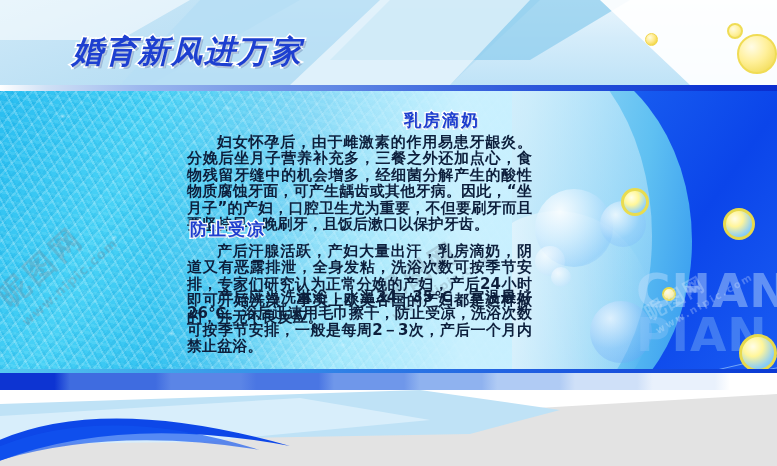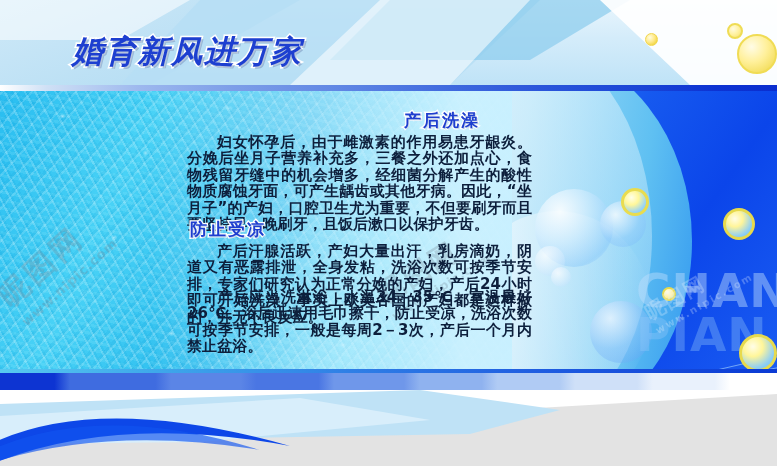--- a/index.html
+++ b/index.html
@@ -253,21 +253,21 @@
     <div class="wm wm2">
       <span>昵图网</span>
       <span class="sub">www.nipic.com</span>
     </div>
     <div class="wm wm3">
       <span>昵图网</span>
       <span class="sub">www.nipic.com</span>
     </div>
 
     <div class="article">
-      <div class="heading h-brush">产后洗澡</div>
+      <div class="heading h-brush">乳房滴奶</div>
       <div class="para p1">妇女怀孕后，由于雌激素的作用易患牙龈炎。分娩后坐月子营养补充多，三餐之外还加点心，食物残留牙缝中的机会增多，经细菌分解产生的酸性物质腐蚀牙面，可产生龋齿或其他牙病。因此，“坐月子”的产妇，口腔卫生尤为重要，不但要刷牙而且要坚持早、晚刷牙，且饭后漱口以保护牙齿。</div>
 
       <div class="heading h-bath">防止受凉</div>
       <div class="para p2">产后汗腺活跃，产妇大量出汗，乳房滴奶，阴道又有恶露排泄，全身发粘，洗浴次数可按季节安排，专家们研究认为正常分娩的产妇，产后24小时即可开始洗澡。事实上欧美各国的产妇都是这样做的，并无不良反应。</div>
       <div class="para p3">产后应当洗淋浴，水温34－35℃，室温最好26℃。浴后迅速用毛巾擦干，防止受凉，洗浴次数可按季节安排，一般是每周2－3次，产后一个月内禁止盆浴。</div>
     </div>
 
   </div>
 
   <div class="botstrip"></div>

